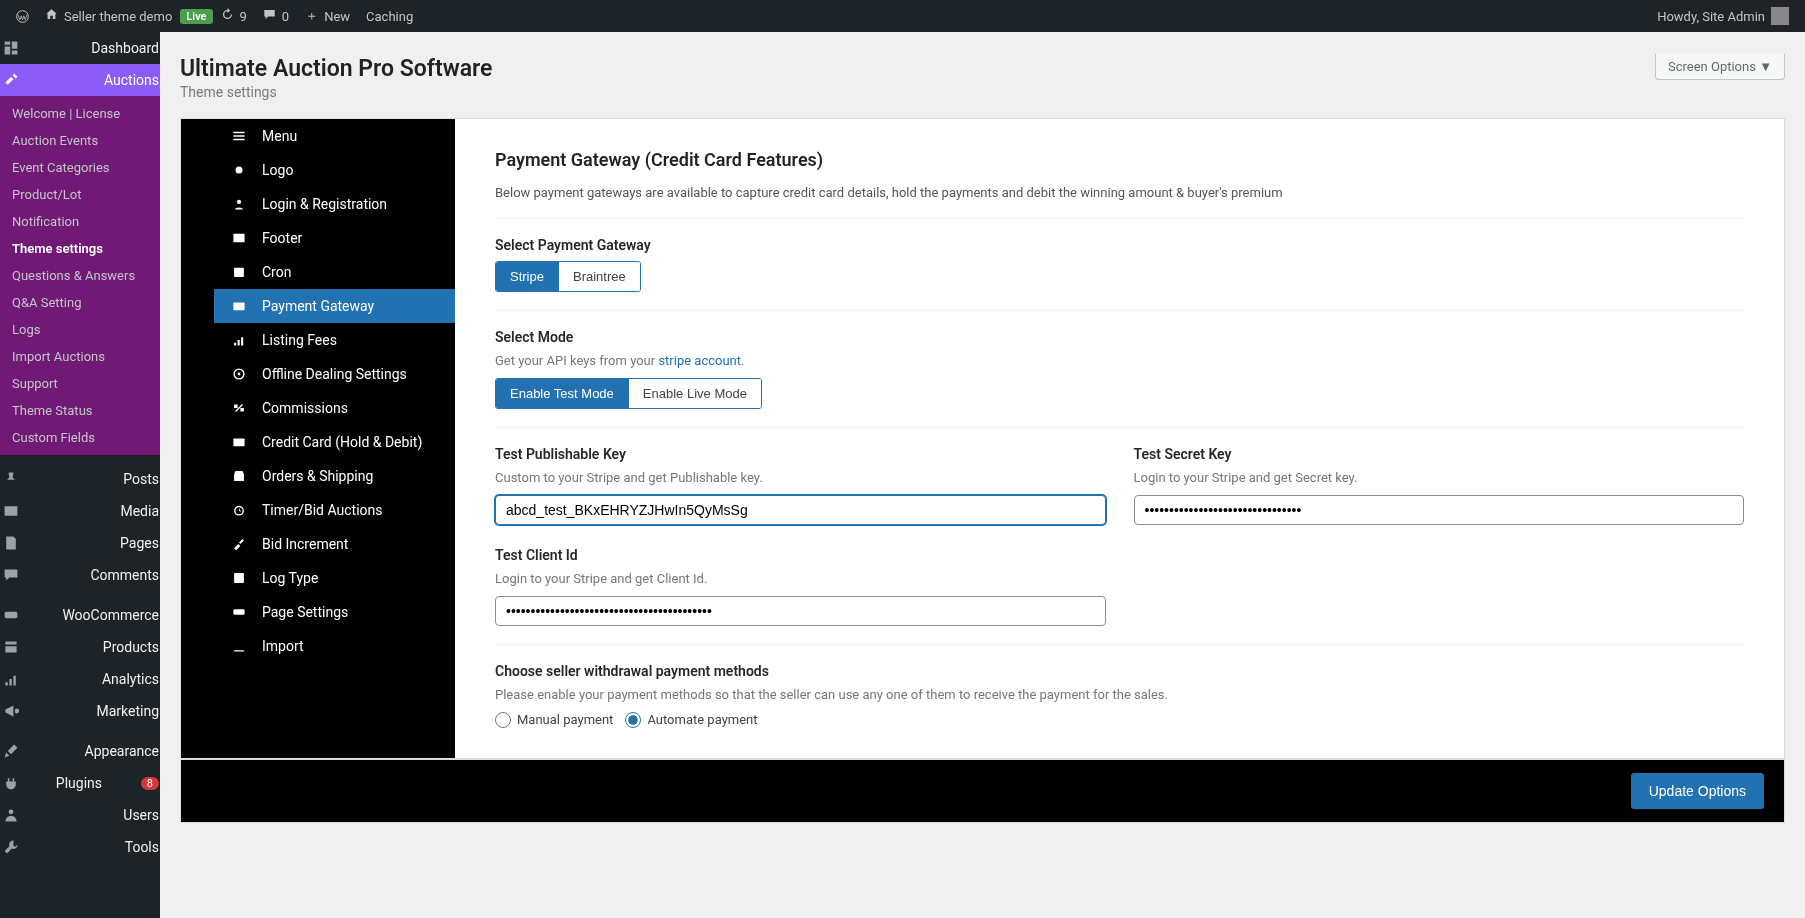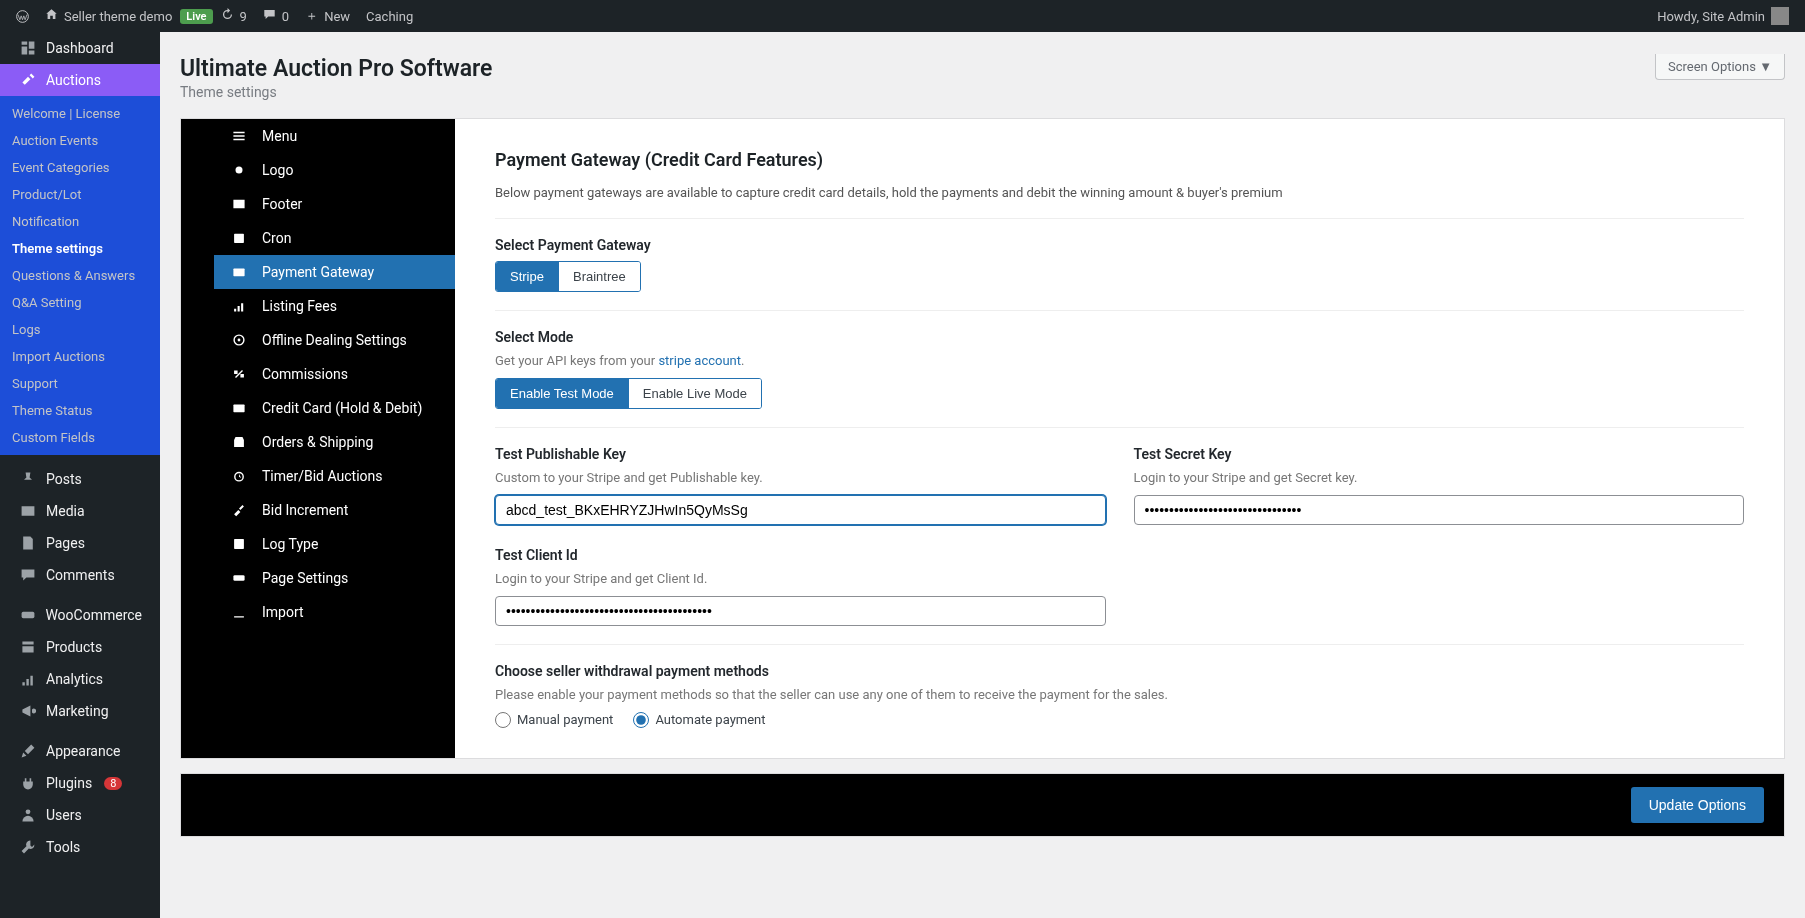--- a/index.html
+++ b/index.html
@@ -7,25 +7,25 @@
 
 
 .adminbar { background:#1d2327; color:#c3c4c7; height:32px; display:flex; justify-content:space-between; align-items:center; padding:0 8px; font-size:13px; position:fixed; top:0; left:0; right:0; z-index:100; }
 .adminbar a { color:#c3c4c7; text-decoration:none; display:flex; align-items:center; gap:6px; padding:0 8px; height:32px; }
 .ab-left, .ab-right { display:flex; align-items:center; }
 .live-badge { background:#4d9d4e; color:#fff; padding:1px 6px; border-radius:3px; font-size:11px; font-weight:600; }
 .avatar-box { width:18px; height:18px; background:#888; }
 
 
 .adminside { position:fixed; top:32px; left:0; bottom:0; width:160px; background:#1d2327; color:#c3c4c7; font-size:14px; overflow-y:auto; }
-.adminside .item { display:flex; align-items:center; gap:8px; padding:8px 18px; color:#c3c4c7; cursor:pointer; }
+.adminside .item { display:flex; align-items:center; gap:8px; padding:8px 1px; color:#c3c4c7; cursor:pointer;justify-content:space-between; }
 .adminside .item.top { background:#1d2327; color:#f0f0f1; }
 .adminside .item.active { background:#8b5cf6; color:#fff; font-weight:400; position:relative; }
 .adminside .item.active::after { content:''; position:absolute; right:-8px; top:50%; margin-top:-8px; border:8px solid transparent; border-right-color:#f0f0f1; }
-.adminside .sub { background:#1d4ed8; padding:4px 0; }
+.adminside .sub { background:#701a75; padding:4px 0; }
 .adminside .sub .sitem { padding:6px 12px; font-size:13px; color:#c3c4c7; cursor:pointer; }
 .adminside .sub .sitem.cur { color:#fff; font-weight:600; }
 .adminside .icon { width:20px; display:flex; justify-content:center; align-items:center; font-size:16px; color:#9ca2a7; }
 .adminside .item.active .icon { color:#fff; }
 .plugin-badge { background:#d63638; color:#fff; border-radius:9px; padding:0 6px; font-size:11px; margin-left:4px; min-width:18px; text-align:center; display:inline-block; }
 
 
 .main { margin-left:160px; margin-top:32px; padding:10px 20px 80px; }
 .page-head { display:flex; justify-content:space-between; align-items:flex-start; padding:12px 0 18px; }
 .page-head h1 { font-size:23px; font-weight:600; color:#1d2327; line-height:1.3; }
@@ -49,25 +49,25 @@
 .btn-group { display:inline-flex; border:1px solid #2271b1; border-radius:3px; overflow:hidden; }
 .btn-group button { background:#fff; border:none; padding:7px 14px; font-size:13px; cursor:pointer; color:#3c434a; }
 .btn-group button.sel { background:#2271b1; color:#fff; }
 .btn-group button + button { border-left:1px solid #2271b1; }
 
 .row2 { display:flex; gap:28px; }
 .col { flex:1; }
 input.txt { width:100%; border:1px solid #8c8f94; border-radius:4px; padding:6px 10px; font-size:14px; background:#fff; }
 input.txt.focused { border-color:#2271b1; box-shadow:0 0 0 1px #2271b1; outline:2px solid transparent; }
 
-.radio-row { display:flex; gap:20px; align-items:center; }
+.radio-row { display:flex; gap:12px; align-items:center; }
 .radio-row label { display:flex; align-items:center; gap:6px; cursor:pointer; }
 .radio-row input { accent-color:#2271b1; width:16px; height:16px; }
 
-.bottom-bar { position:relative; margin-top:14px; background:#000; height:64px; display:flex; justify-content:flex-end; align-items:center; padding:0 20px; border:1px solid #dcdcde; }
+.bottom-bar { position:relative; background:#000; height:64px; display:flex; justify-content:flex-end; align-items:center; padding:0 20px; border:1px solid #dcdcde; }
 .update-btn { background:#2271b1; color:#fff; border:none; border-radius:3px; padding:10px 18px; font-size:14px; cursor:pointer; }
 
 svg { width:1em; height:1em; fill:currentColor; }
 </style>
 </head>
 <body>
 
 <div class="adminbar">
   <div class="ab-left">
     <a>
@@ -272,20 +272,29 @@
             <svg viewBox="0 0 20 20">
               <circle cx="10" cy="10" r="5"></circle>
               <path d="M10 2v2M10 16v2M2 10h2M16 10h2"></path>
             </svg>
           </span>
           <span>Logo</span>
         </div>
         <div class="sn">
           <span class="si">
             <svg viewBox="0 0 20 20">
+              <circle cx="10" cy="7" r="3"></circle>
+              <path d="M4 18c1-4 11-4 12 0"></path>
+            </svg>
+          </span>
+          <span>Login &amp; Registration</span>
+        </div>
+        <div class="sn">
+          <span class="si">
+            <svg viewBox="0 0 20 20">
               <path d="M2 4h16v12H2zM2 12h16"></path>
             </svg>
           </span>
           <span>Footer</span>
         </div>
         <div class="sn">
           <span class="si">
             <svg viewBox="0 0 20 20">
               <rect x="3" y="4" width="14" height="13" rx="1"></rect>
               <path d="M3 8h14M7 2v4M13 2v4"></path>

